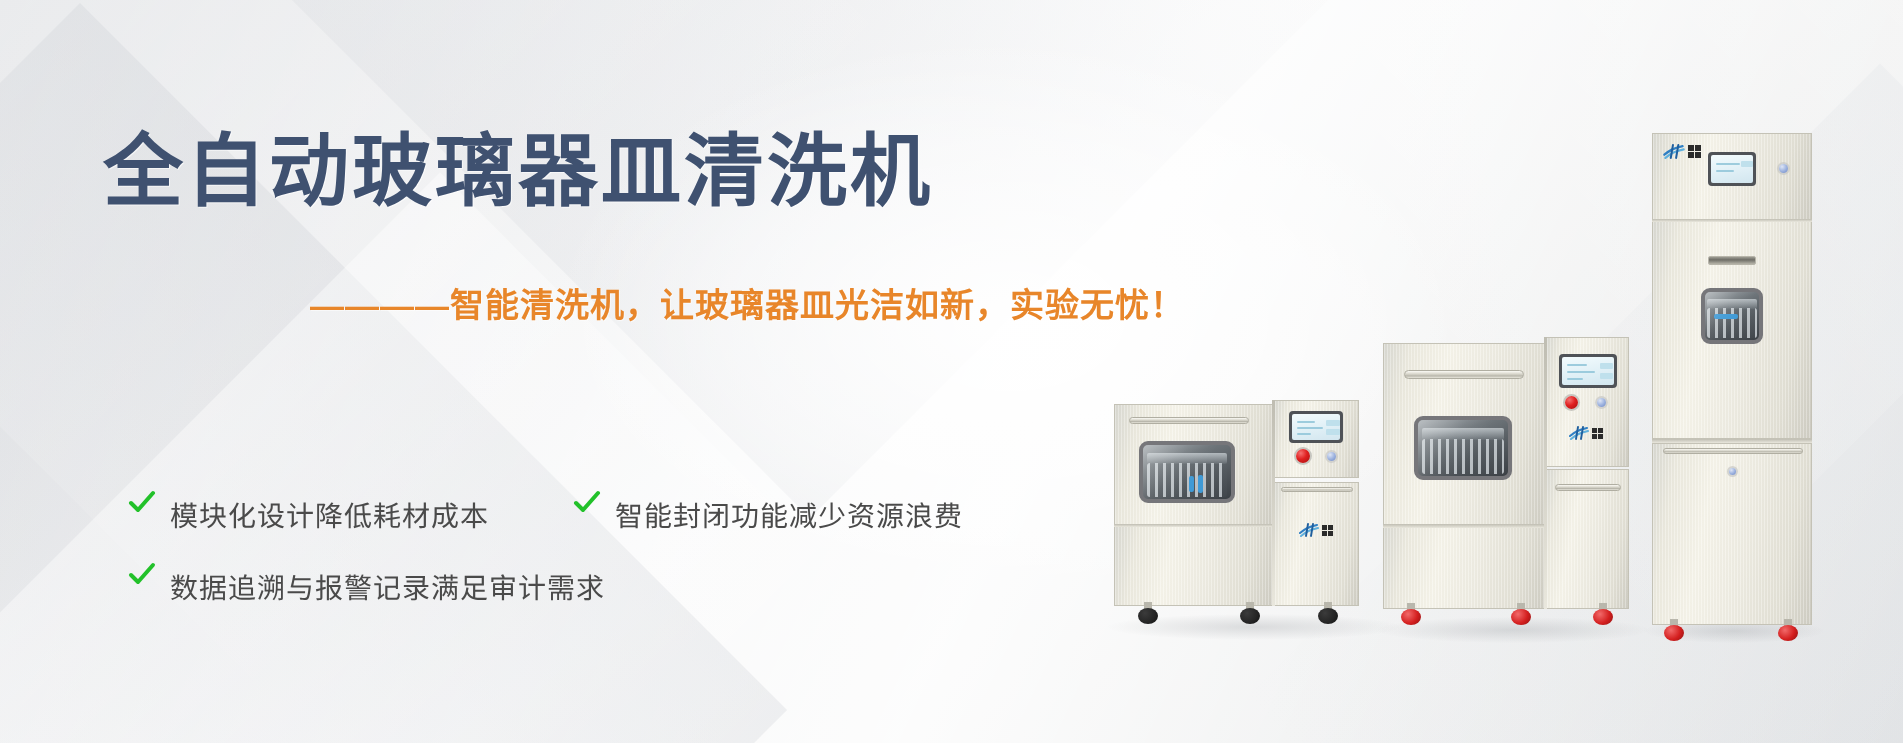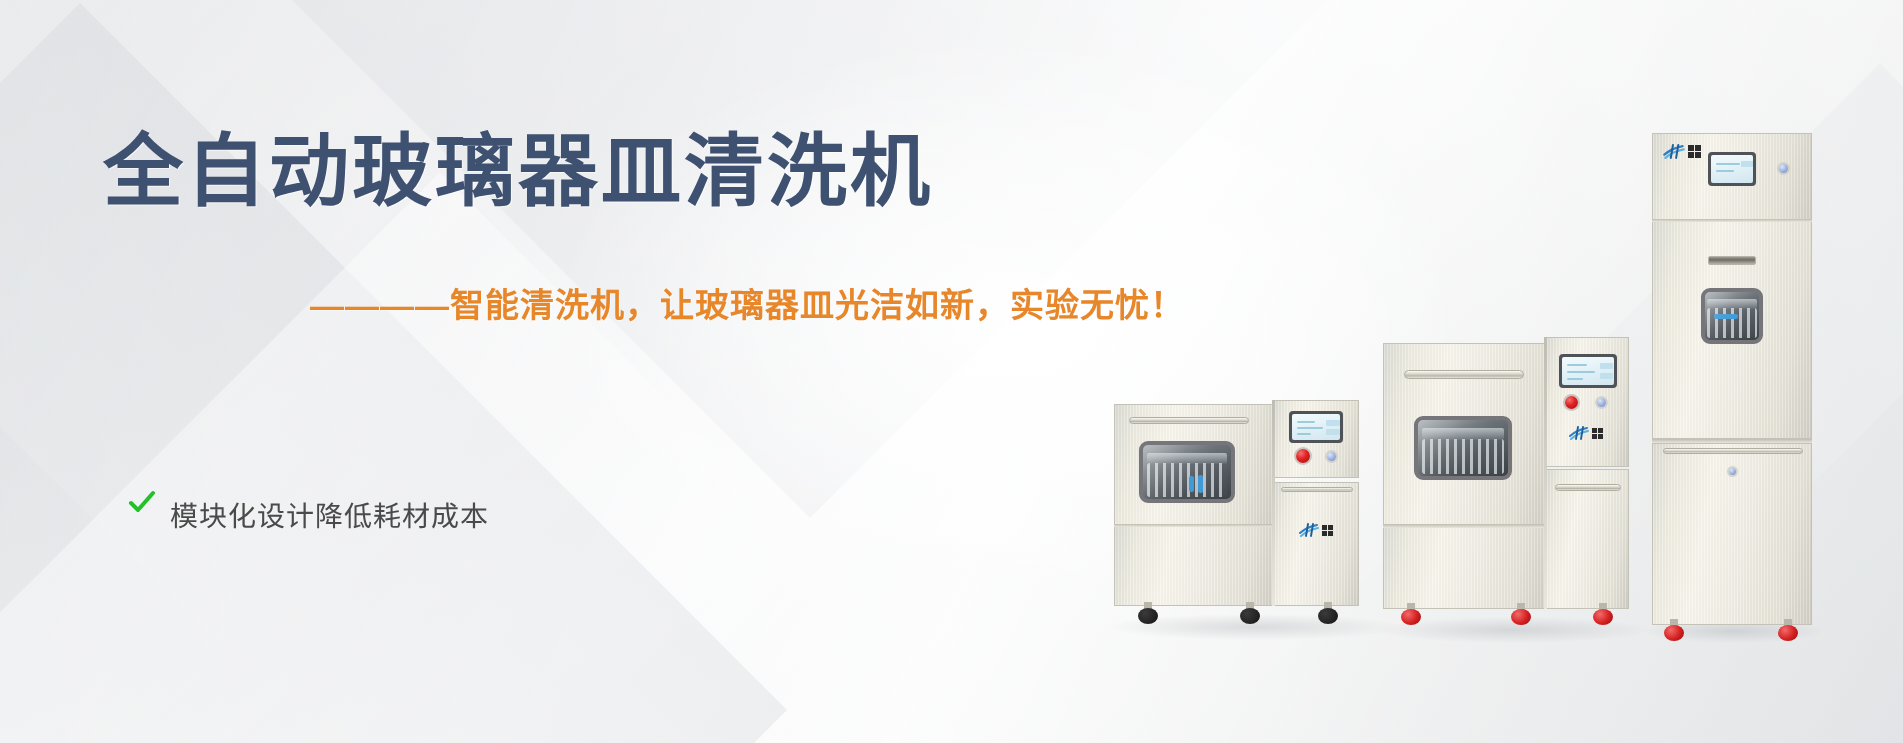--- a/index.html
+++ b/index.html
@@ -310,21 +310,33 @@
     <div class="features">
 
       <div class="feature">
         <svg class="check-icon" viewBox="0 0 28 28">
           <path d="M3 15 L10 22 L25 5" fill="none" stroke="#22c12a" stroke-width="4" stroke-linecap="round" stroke-linejoin="round"></path>
         </svg>
         <span class="feature-label">模块化设计降低耗材成本</span>
       </div>
 
 
-
+      <div class="feature">
+        <svg class="check-icon" viewBox="0 0 28 28">
+          <path d="M3 15 L10 22 L25 5" fill="none" stroke="#22c12a" stroke-width="4" stroke-linecap="round" stroke-linejoin="round"></path>
+        </svg>
+        <span class="feature-label">智能封闭功能减少资源浪费</span>
+      </div>
+
+      <div class="feature">
+        <svg class="check-icon" viewBox="0 0 28 28">
+          <path d="M3 15 L10 22 L25 5" fill="none" stroke="#22c12a" stroke-width="4" stroke-linecap="round" stroke-linejoin="round"></path>
+        </svg>
+        <span class="feature-label">数据追溯与报警记录满足审计需求</span>
+      </div>
 
     </div>
   </div>
 
   <div class="machines">
 
     <div class="machine" style="left:1114px; top:400px; width:280px; height:230px;">
 
       <div class="shadow-ground" style="left:-6px; top:214px; width:292px; height:26px;"></div>
 

